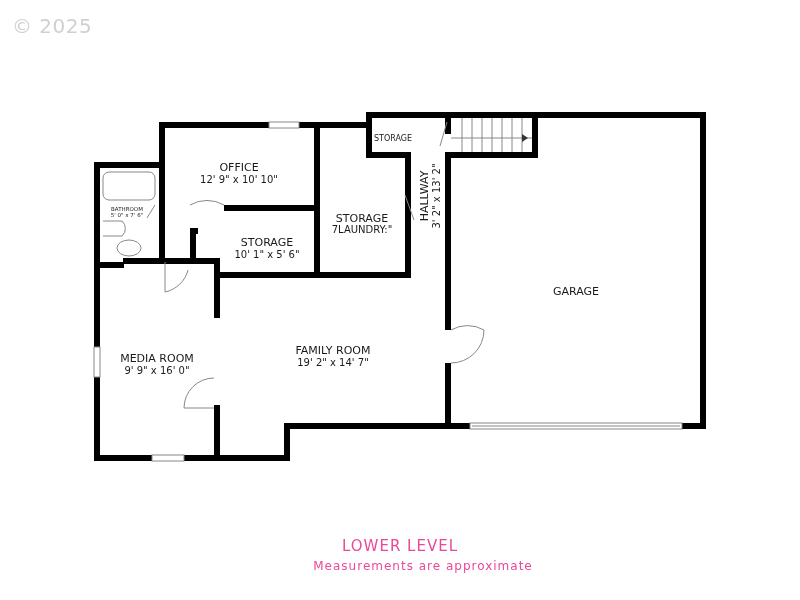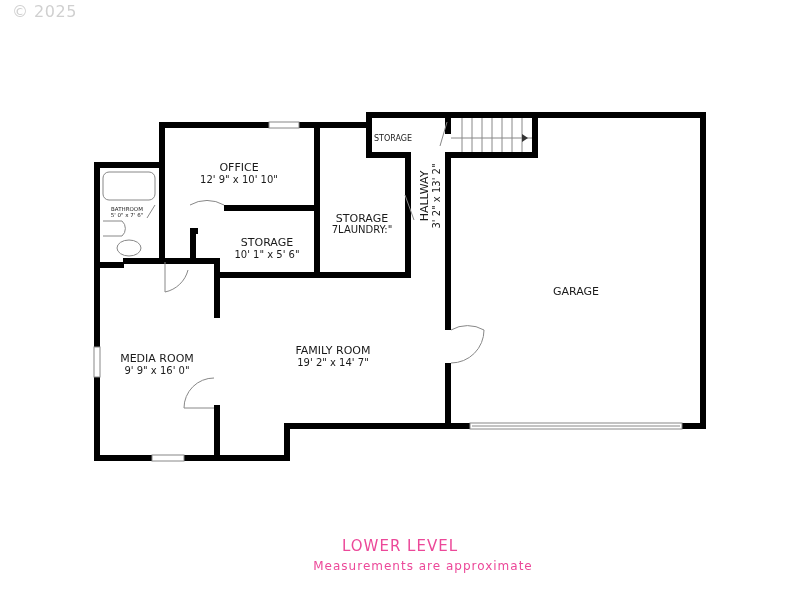--- a/index.html
+++ b/index.html
@@ -1,17 +1,17 @@
 <!DOCTYPE html>
 <html><head>
   <meta charset="utf-8">
   <style>
     html, body { margin: 0; padding: 0; background: #ffffff; }
     body { width: 800px; height: 600px; position: relative; overflow: hidden; font-family: "DejaVu Sans", sans-serif; }
-    .copyright { position: absolute; left: 12px; top: 2px; font-size: 16px; color: #d0d0d0; font-family: "DejaVu Sans", sans-serif; letter-spacing: 0.5px; }
+    .copyright { position: absolute; left: 12px; top: 14px; font-size: 20px; color: #d0d0d0; font-family: "DejaVu Sans", sans-serif; letter-spacing: 0.5px; }
     svg.plan { position: absolute; left: 0; top: 0; }
     .room-label { font-family: "DejaVu Sans", sans-serif; fill: #1a1a1a; text-anchor: middle; }
     .footer { position: absolute; left: 0; width: 800px; text-align: center; color: #ec4899; font-family: "DejaVu Sans", sans-serif; letter-spacing: 1px; }
     .footer-title { top: 537px; font-size: 15px; }
     .footer-sub { top: 559px; font-size: 12px; margin-left: 23px; }
   </style>
 </head>
 <body>
 
 <div class="copyright">© 2025</div>

